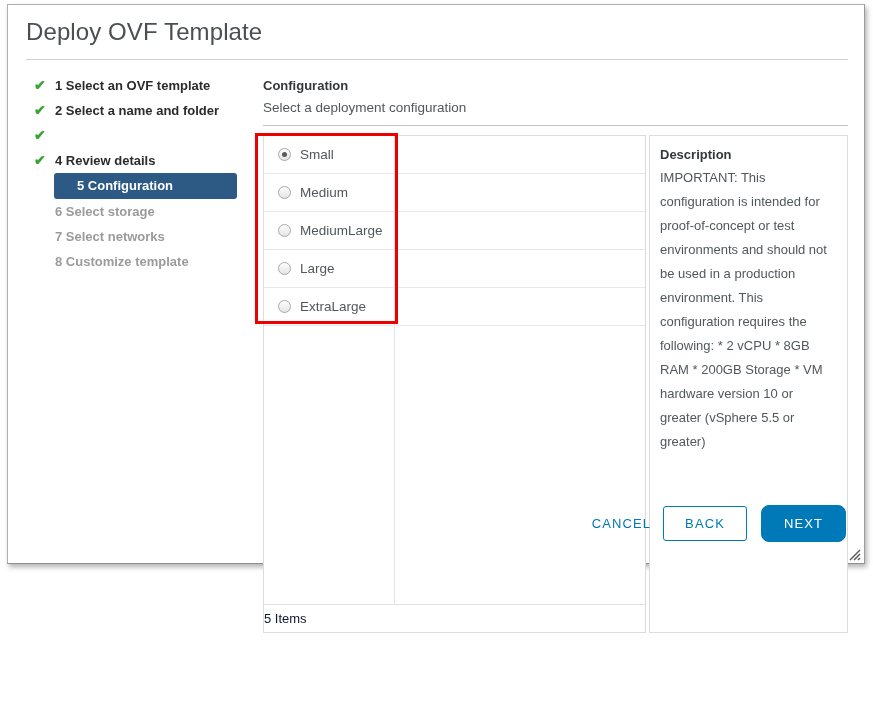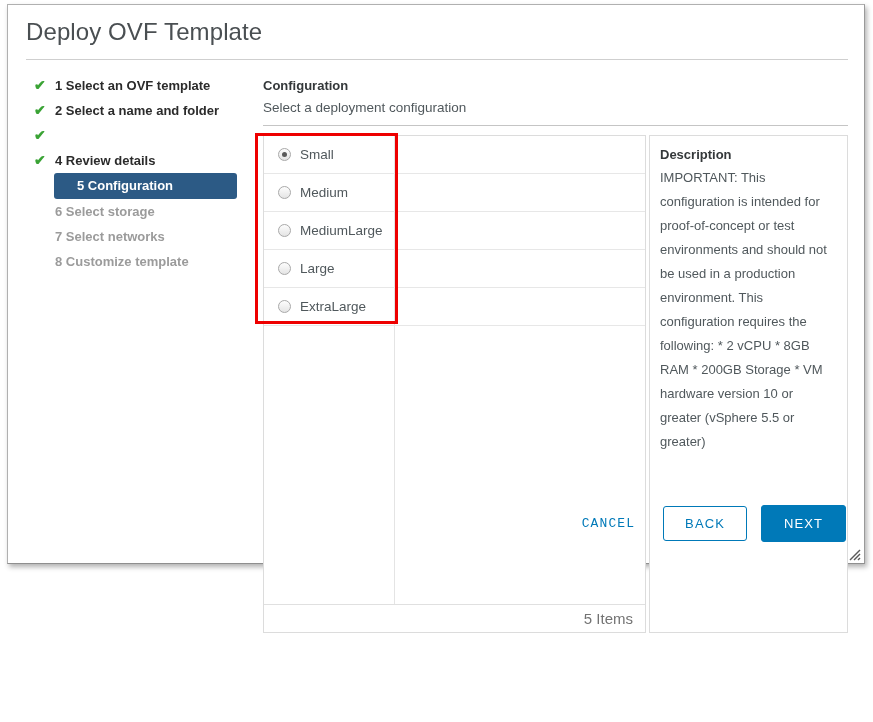--- a/index.html
+++ b/index.html
@@ -190,24 +190,23 @@
     white-space: nowrap;
   }
   .table-footer {
     position: absolute;
     left: 0;
     right: 0;
     bottom: 0;
     height: 28px;
     line-height: 28px;
     border-top: 1px solid #e0e0e0;
-    text-align: right;
     padding-right: 12px;
-    font-size: 15px;
-    color: #737373;
+    font-size: 13px;
+    color: #0f172a;
     box-sizing: border-box;
     background: #ffffff;
   }
 
   
   .desc-panel {
     position: absolute;
     left: 641px;
     top: 130px;
     width: 199px;
@@ -252,41 +251,40 @@
     align-items: center;
   }
   .btn-cancel {
     font-size: 13px;
     letter-spacing: 1.1px;
     color: #0079b8;
     background: none;
     border: none;
     padding: 8px 12px;
     cursor: pointer;
-    font-family: Liberation Mono, monospace;
+    font-family: Liberation Sans, sans-serif;
   }
   .btn-back {
     font-size: 13px;
     letter-spacing: 1.1px;
     color: #0079b8;
     background: #ffffff;
     border: 1px solid #0079b8;
     border-radius: 3px;
     padding: 9px 21px;
-    margin-left: 16px;
     cursor: pointer;
     font-family: inherit;
   }
   .btn-next {
     font-size: 13px;
     letter-spacing: 1.1px;
     color: #ffffff;
     background: #0079b8;
     border: 1px solid #0079b8;
-    border-radius: 3px;
+    border-radius: 8px;
     padding: 10px 22px;
     margin-left: 14px;
     cursor: pointer;
     font-family: inherit;
   }
 
   
   .resize-grip {
     position: absolute;
     right: 3px;

